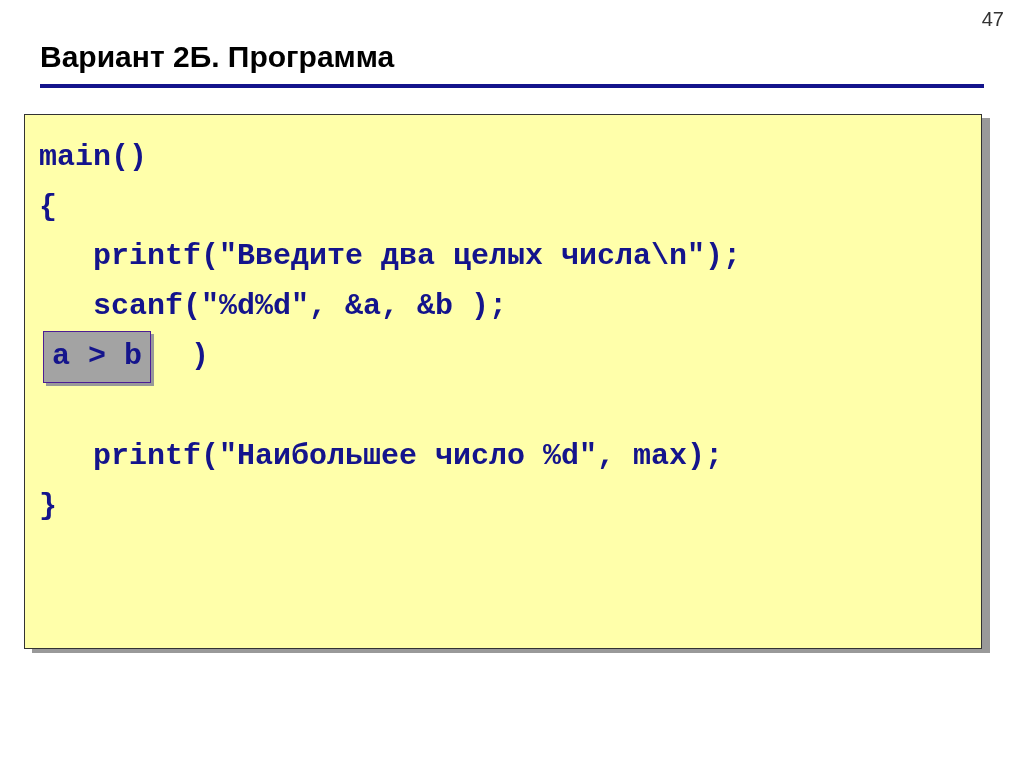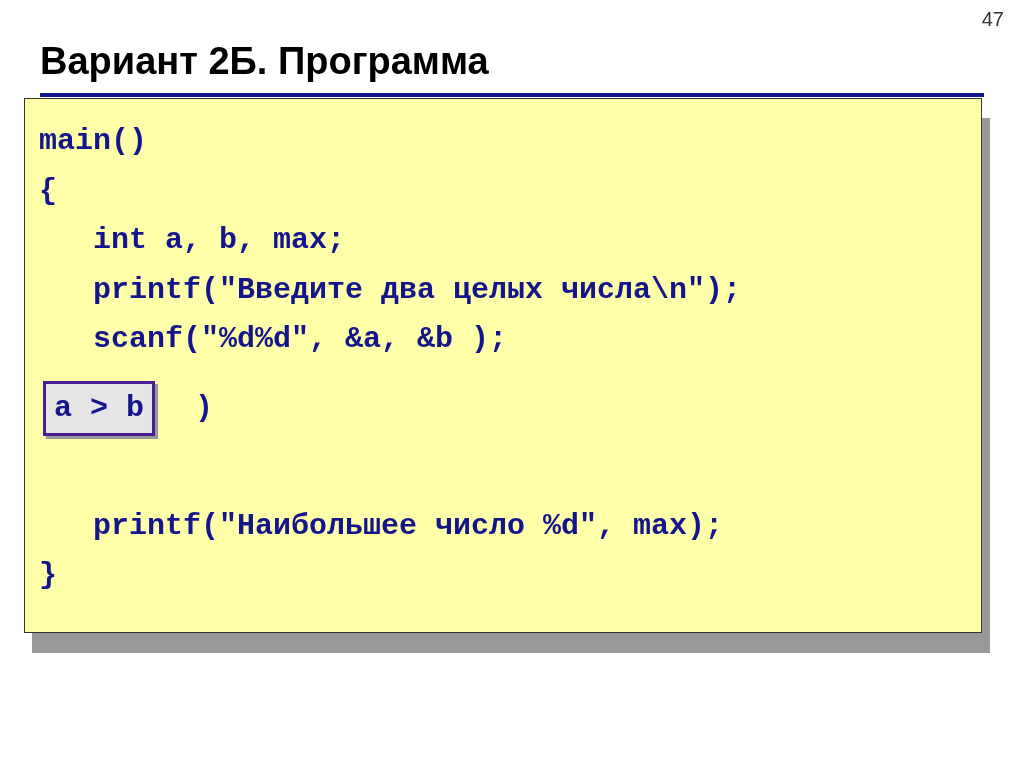--- a/index.html
+++ b/index.html
@@ -22,81 +22,80 @@
     top: 8px;
     right: 20px;
     font-size: 20px;
     color: #333;
   }
   .title {
     position: absolute;
     top: 40px;
     left: 40px;
     right: 40px;
-    font-size: 38px;
+    font-size: 30px;
     font-weight: bold;
     color: #000;
     padding-bottom: 10px;
     border-bottom: 4px solid #14148c;
   }
   .code-shadow {
     position: absolute;
     top: 118px;
     left: 32px;
     width: 958px;
     height: 535px;
     background: #999999;
   }
   .code-box {
     position: absolute;
-    top: 98px;
+    top: 114px;
     left: 24px;
     width: 958px;
     height: 535px;
     background: #ffffaa;
     border: 1px solid #333;
     box-sizing: border-box;
     padding: 18px 14px 28px 14px;
   }
   .code-line {
     font-family: "Courier New", Courier, monospace;
     font-size: 30px;
     font-weight: bold;
     color: #14148c;
     white-space: pre;
     line-height: 1.65;
     display: flex;
     align-items: center;
   }
   .inline-box {
     display: inline-block;
-    background: #e5e5e5;
-    border: 3px solid #4c1d95;
+    background: #a3a3a3;
+    border: 1px solid #4c1d95;
     box-shadow: 3px 3px 0 #999;
     padding: 0 8px;
-    margin: 16px 4px;
+    margin: 0 4px;
     color: #14148c;
     font-family: "Courier New", Courier, monospace;
     font-weight: bold;
   }
 </style>
 </head>
 <body>
 
 <div class="slide">
 
   <div class="page-number">47</div>
 
   <div class="title">Вариант 2Б. Программа</div>
 
   <div class="code-shadow"></div>
   <div class="code-box">
     <div class="code-line">main()</div>
     <div class="code-line">{</div>
-    <div class="code-line">   int a, b, max;</div>
     <div class="code-line">   printf("Введите два целых числа\n");</div>
     <div class="code-line">   scanf("%d%d", &amp;a, &amp;b );</div>
     <div class="code-line">
       <span class="inline-box">a &gt; b</span>
       <span>  )</span>
     </div>
     <div class="code-line">
       <span>     </span>
     </div>
     <div class="code-line">   printf("Наибольшее число %d", max);</div>

